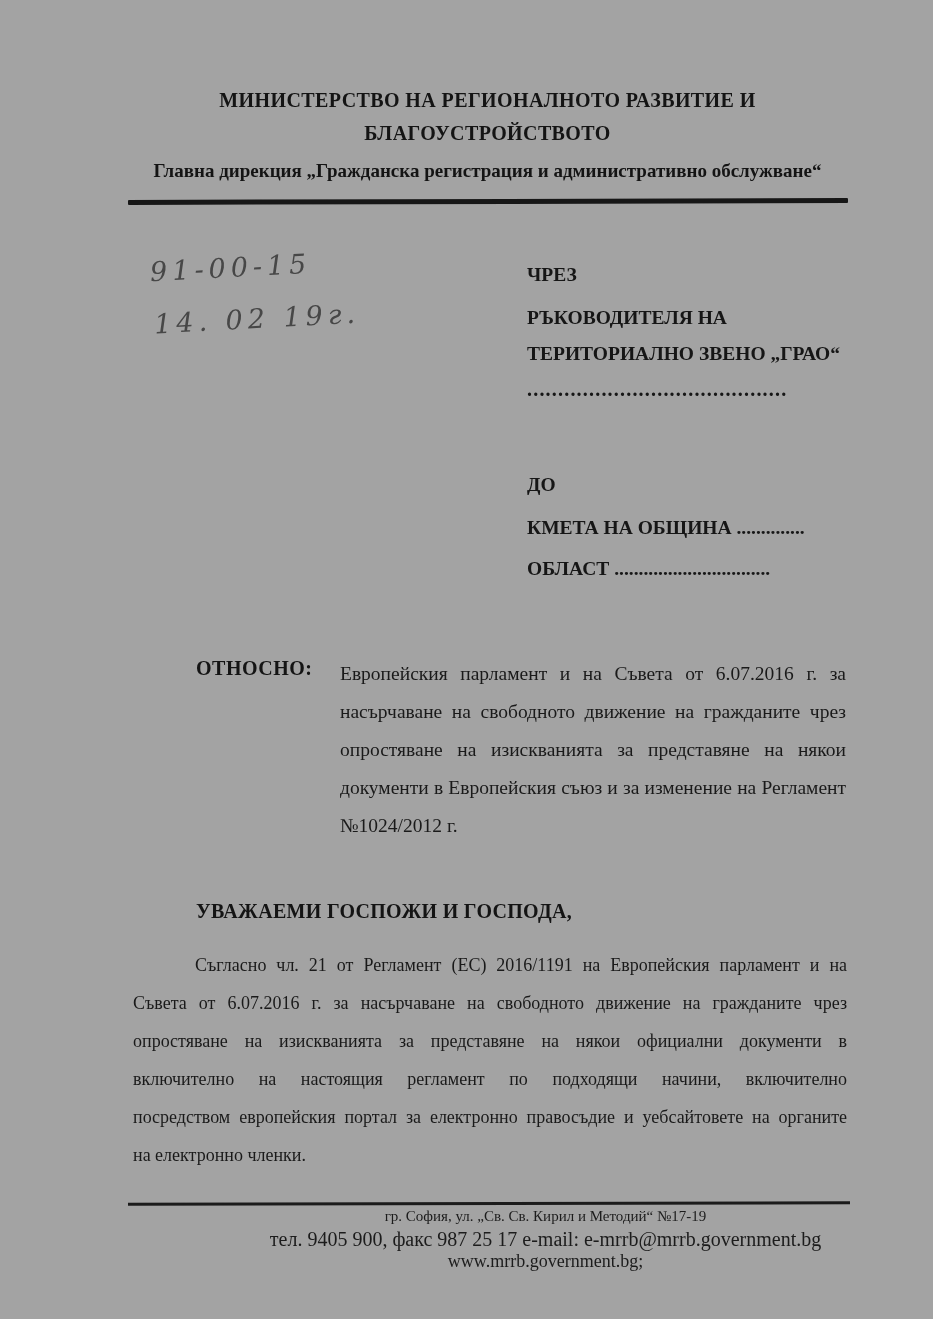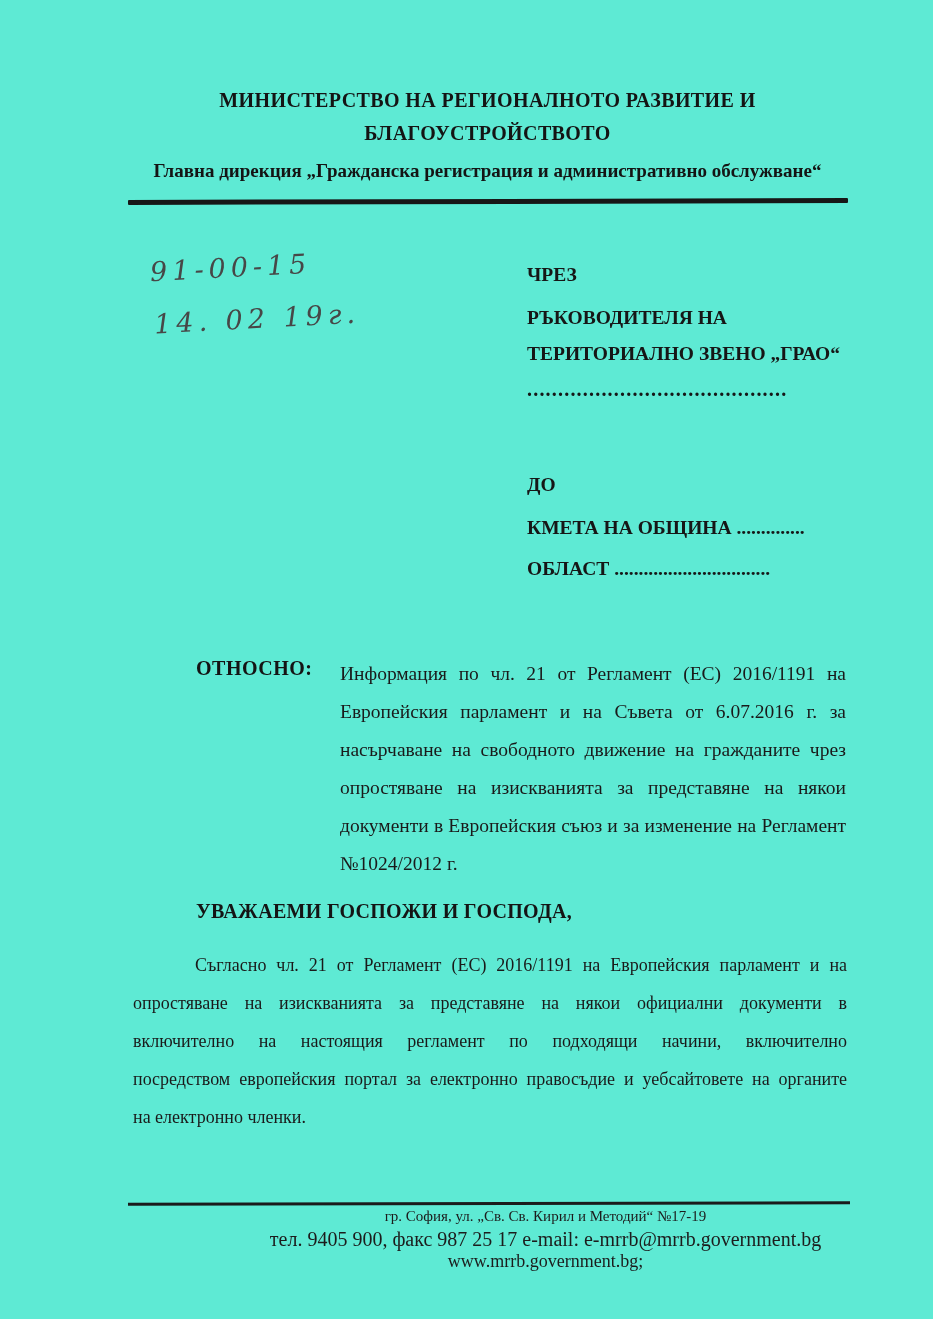--- a/index.html
+++ b/index.html
@@ -5,21 +5,21 @@
   html, body {
     margin: 0;
     padding: 0;
     background: #e8e8e6;
   }
   .page {
     position: relative;
     width: 933px;
     height: 1319px;
     margin: 0 auto;
-    background: #5eead4;
+    background: #a3a3a3;
     overflow: hidden;
     font-family: "Liberation Serif", "DejaVu Serif", serif;
     color: #1a1a1a;
   }
   
   .header {
     position: absolute;
     top: 84px;
     left: 130px;
     width: 715px;
@@ -165,32 +165,32 @@
   <div class="rcpt rcpt-via">ЧРЕЗ</div>
   <div class="rcpt rcpt-via-l1">РЪКОВОДИТЕЛЯ НА</div>
   <div class="rcpt rcpt-via-l2">ТЕРИТОРИАЛНО ЗВЕНО „ГРАО“</div>
   <div class="rcpt rcpt-dots">..........................................</div>
   <div class="rcpt rcpt-to">ДО</div>
   <div class="rcpt rcpt-to-l2">ОБЛАСТ ................................</div>
   <div class="rcpt rcpt-to-l1">КМЕТА НА ОБЩИНА ..............</div>
 
   <div class="subject-label">ОТНОСНО:</div>
   <div class="subject-body">
-    <div class="jline">Информация по чл. 21 от Регламент (ЕС) 2016/1191 на</div>
     <div class="jline">Европейския парламент и на Съвета от 6.07.2016 г. за</div>
     <div class="jline">насърчаване на свободното движение на гражданите чрез</div>
     <div class="jline">опростяване на изискванията за представяне на някои официални</div>
     <div class="jline">документи в Европейския съюз и за изменение на Регламент (ЕС)</div>
     <div class="jline last">№1024/2012 г.</div>
   </div>
 
   <div class="salutation">УВАЖАЕМИ ГОСПОЖИ И ГОСПОДА,</div>
 
   <div class="body-par">
     <div class="jline first">Съгласно чл. 21 от Регламент (ЕС) 2016/1191 на Европейския парламент и на</div>
+    <div class="jline">Съвета от 6.07.2016 г. за насърчаване на свободното движение на гражданите чрез</div>
     <div class="jline">опростяване на изискванията за представяне на някои официални документи в</div>
     <div class="jline">включително на настоящия регламент по подходящи начини, включително</div>
     <div class="jline">посредством европейския портал за електронно правосъдие и уебсайтовете на органите</div>
     <div class="jline last">на електронно членки.</div>
   </div>
 
   <div class="footer-rule"></div>
   <div class="footer-line footer-address">гр. София, ул. „Св. Св. Кирил и Методий“ №17-19</div>
   <div class="footer-line footer-contacts">тел. 9405 900, факс 987 25 17 e-mail: e-mrrb@mrrb.government.bg</div>
   <div class="footer-line footer-website">www.mrrb.government.bg;</div>

